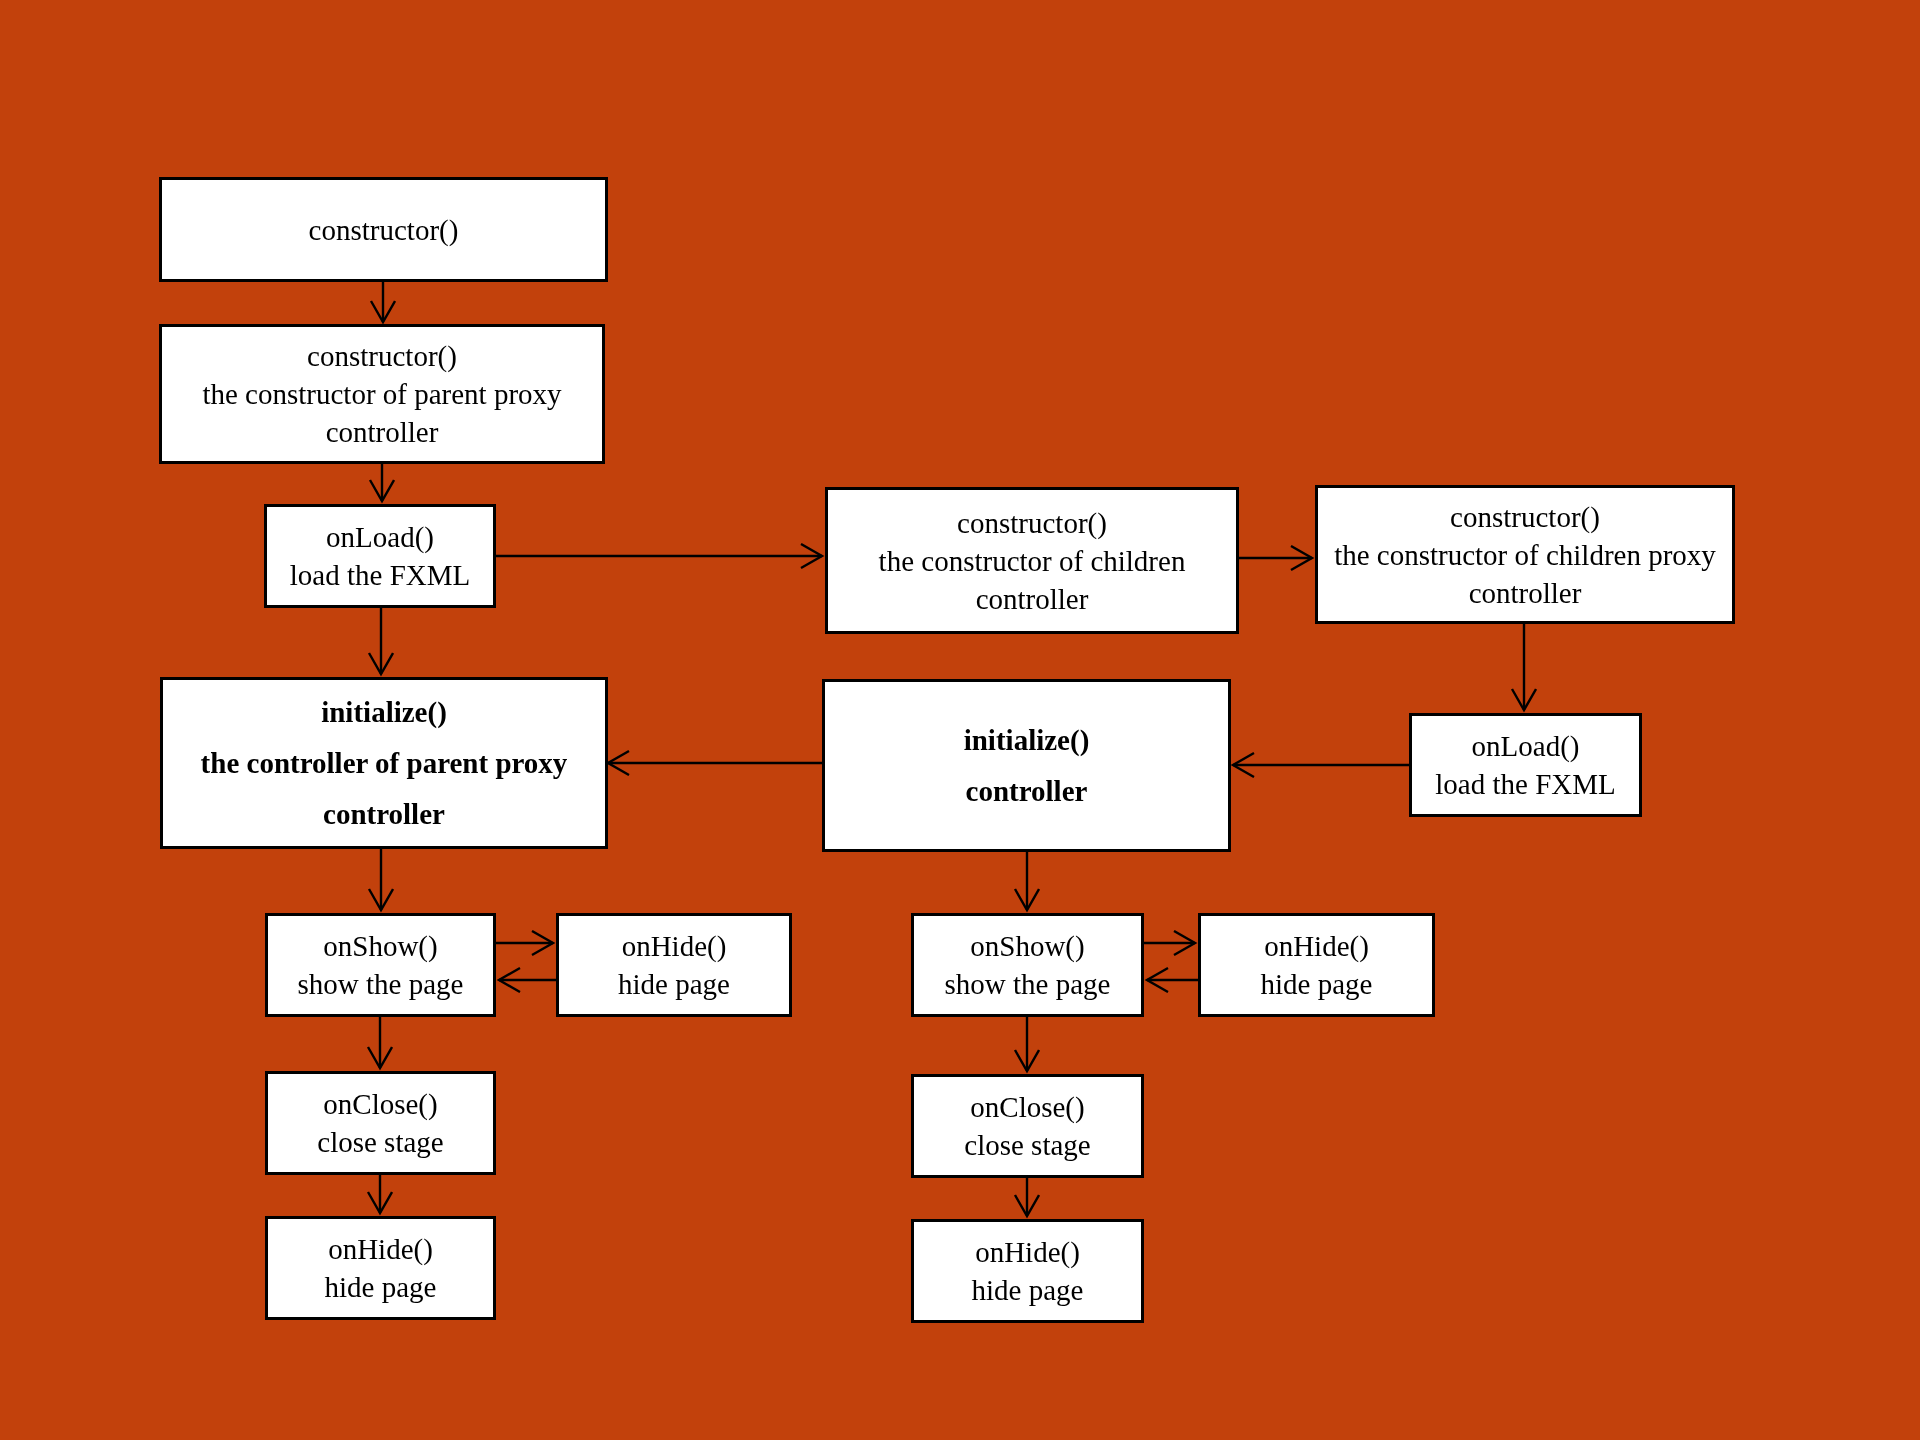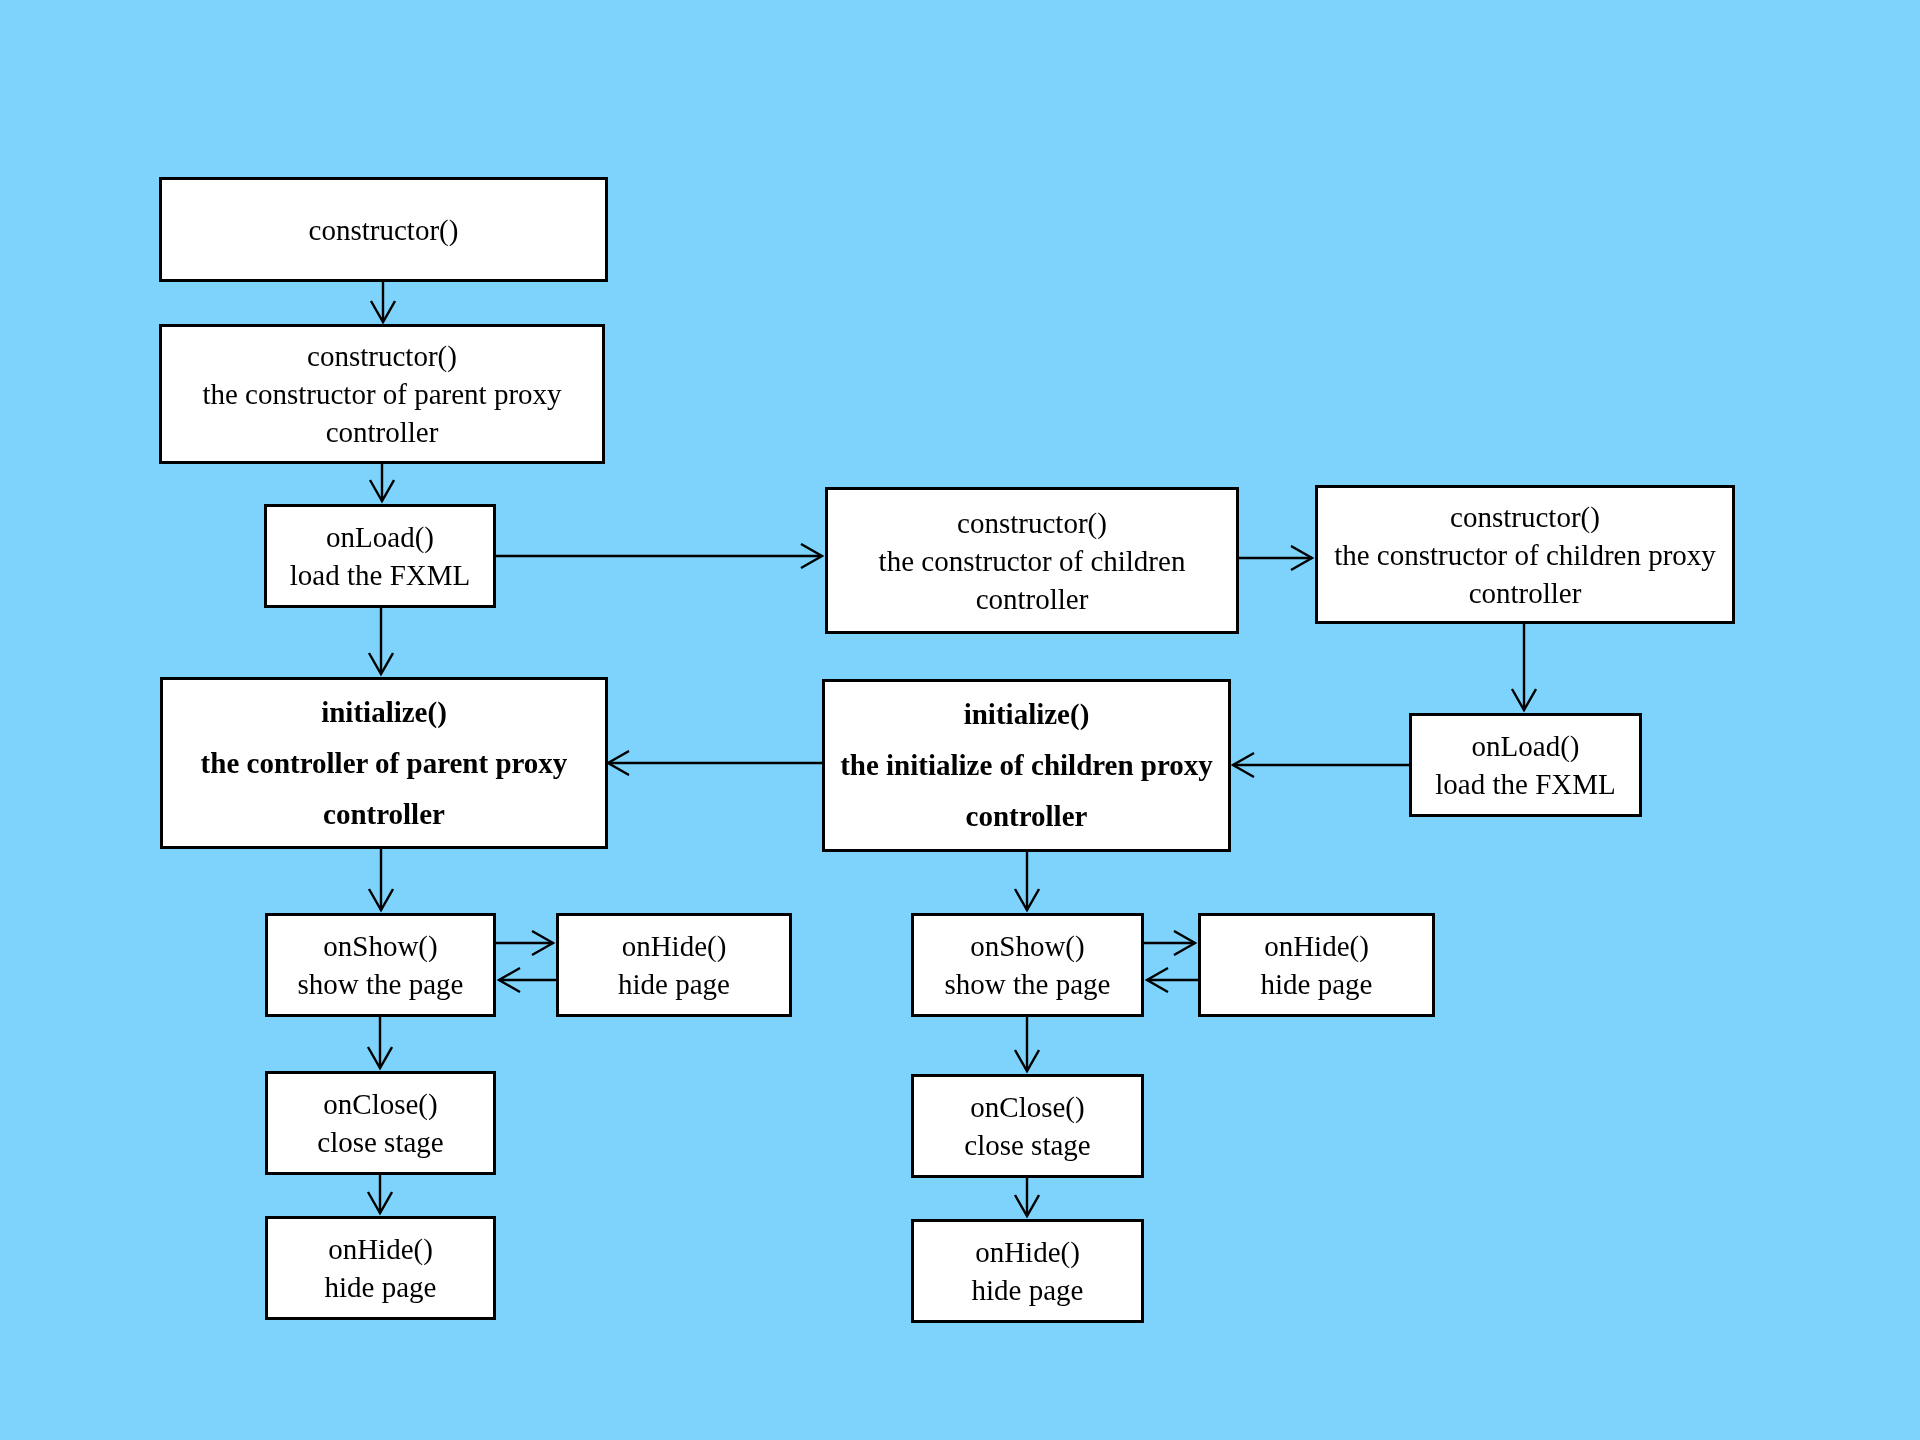--- a/index.html
+++ b/index.html
@@ -4,21 +4,21 @@
 <style>
   html, body { margin: 0; padding: 0; }
   body {
     width: 1920px; height: 1440px;
     background: #ffffff;
     font-family: "Liberation Serif", serif;
   }
   .canvas {
     position: relative;
     width: 1920px; height: 1440px;
-    background: #7dd3fc;
+    background: #c2410c;
     overflow: hidden;
   }
   .arrows {
     position: absolute; left: 0; top: 0;
   }
   .box {
     position: absolute;
     box-sizing: border-box;
     background: #ffffff;
     border: 3px solid #000000;
@@ -94,21 +94,20 @@
   </div>
 
   <div class="box spaced" style="left:160px; top:677px; width:448px; height:172px;">
     <div class="bline">initialize()</div>
     <div class="bline">the controller of parent proxy</div>
     <div class="bline">controller</div>
   </div>
 
   <div class="box spaced" style="left:822px; top:679px; width:409px; height:173px;">
     <div class="bline">initialize()</div>
-    <div class="bline">the initialize of children proxy</div>
     <div class="bline">controller</div>
   </div>
 
   <div class="box" style="left:1409px; top:713px; width:233px; height:104px;">
     <div class="bline">onLoad()</div>
     <div class="bline">load the FXML</div>
   </div>
 
   <div class="box" style="left:265px; top:913px; width:231px; height:104px;">
     <div class="bline">onShow()</div>

